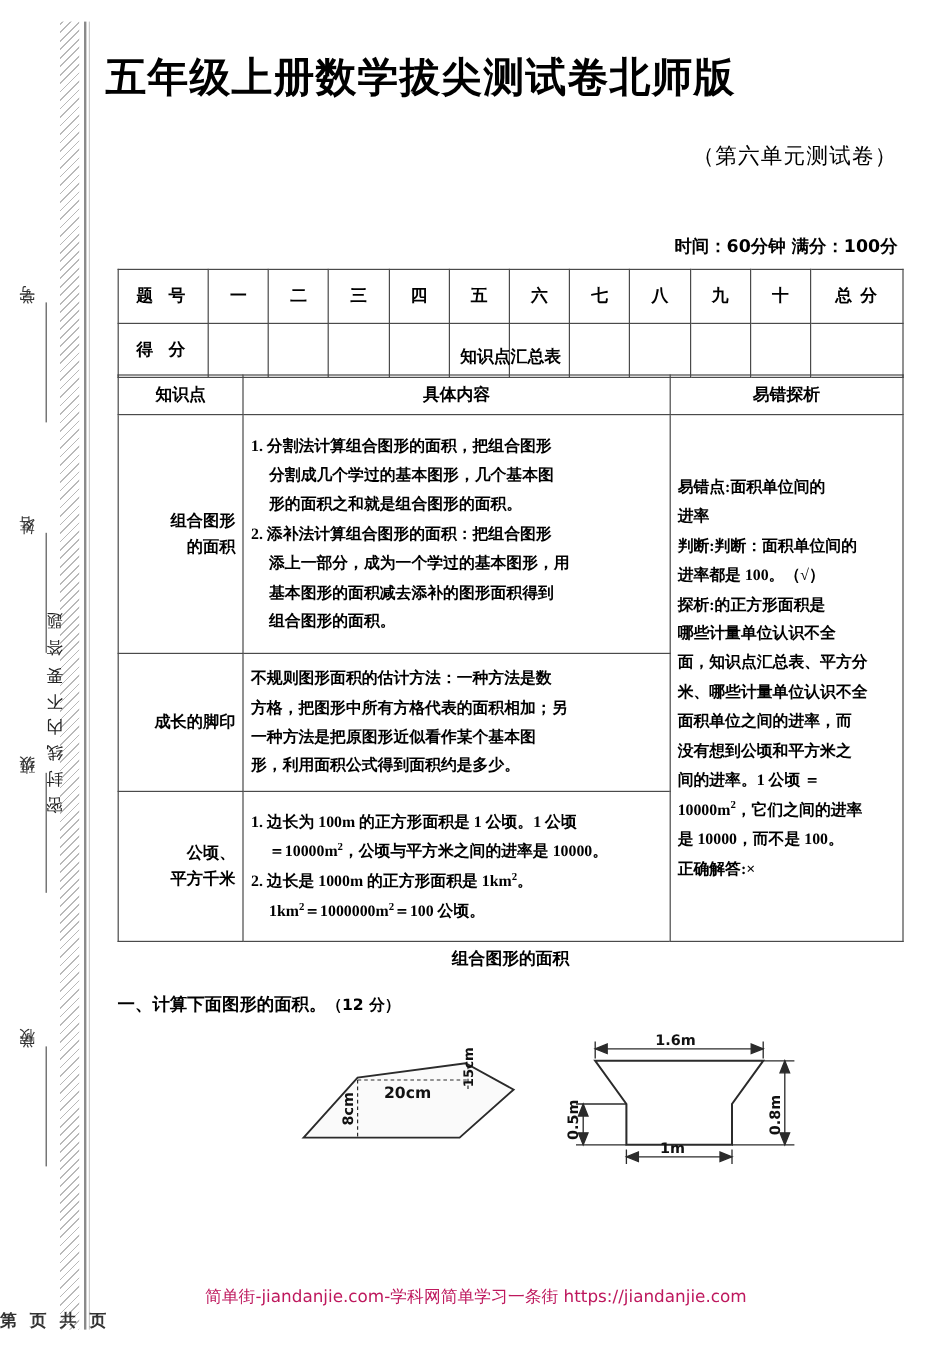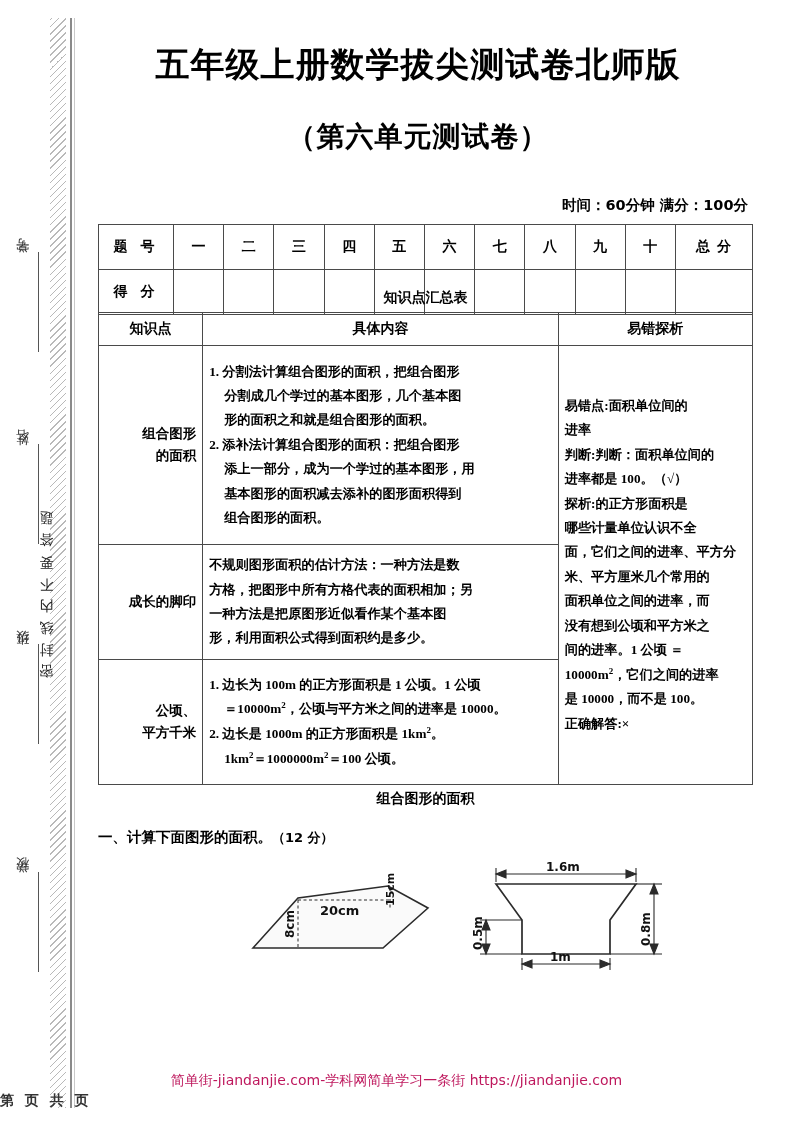--- a/index.html
+++ b/index.html
@@ -40,30 +40,29 @@
     writing-mode:vertical-rl;transform:rotate(180deg);
     font-size:13px;letter-spacing:3px;color:#333;white-space:nowrap;
   }
   .field .line{
     position:absolute;left:30px;top:-6px;width:1px;background:#555;
   }
 
   
   .title{
     position:absolute;left:88px;top:42px;width:660px;
-    text-align:center;
     font-family:"DejaVu Sans","Liberation Sans",sans-serif;
     font-weight:bold;font-size:34px;letter-spacing:1px;
     color:#000;
   }
   .subtitle{
     position:absolute;left:88px;top:118px;width:660px;
-    text-align:center;
-    font-family:"DejaVu Sans","Liberation Sans",sans-serif;
-    font-weight:bold;font-size:28px;letter-spacing:1px;
+    text-align:right;
+    font-family:"DejaVu Sans","Liberation Sans",sans-serif;
+    font-weight:normal;font-size:18px;letter-spacing:1px;
   }
   .meta{
     position:absolute;right:45px;top:196px;
     font-family:"DejaVu Sans","Liberation Sans",sans-serif;
     font-size:14.5px;font-weight:600;
   }
 
   
   .score-table{
     position:absolute;left:98px;top:224px;width:655px;
@@ -250,22 +249,22 @@
             <p class="ind">基本图形的面积减去添补的图形面积得到</p>
             <p class="ind">组合图形的面积。</p>
           </td>
           <td class="err" rowspan="3">
             <p><b>易错点:</b><span>面积单位间的</span></p>
             <p><span>进率</span></p>
             <p><b>判断:</b><span>判断：面积单位间的</span></p>
             <p><span>进率都是 100。（√）</span></p>
             <p><b>探析:</b><span>的正方形面积是</span></p>
             <p><span>哪些计量单位认识不全</span></p>
-            <p><span>面，它们之间的进率、平方分</span></p>
-            <p><span>米、平方厘米几个常用的</span></p>
+            <p><span>面，知识点汇总表、平方分</span></p>
+            <p><span>米、哪些计量单位认识不全</span></p>
             <p><span>面积单位之间的进率，而</span></p>
             <p><span>没有想到公顷和平方米之</span></p>
             <p><span>间的进率。1 公顷 ＝</span></p>
             <p><span>10000m<sup>2</sup>，它们之间的进率</span></p>
             <p><span>是 10000，而不是 100。</span></p>
             <p><b>正确解答:</b><span>×</span></p>
           </td>
         </tr>
         <tr>
           <td class="kp" style="height: 108px;">

